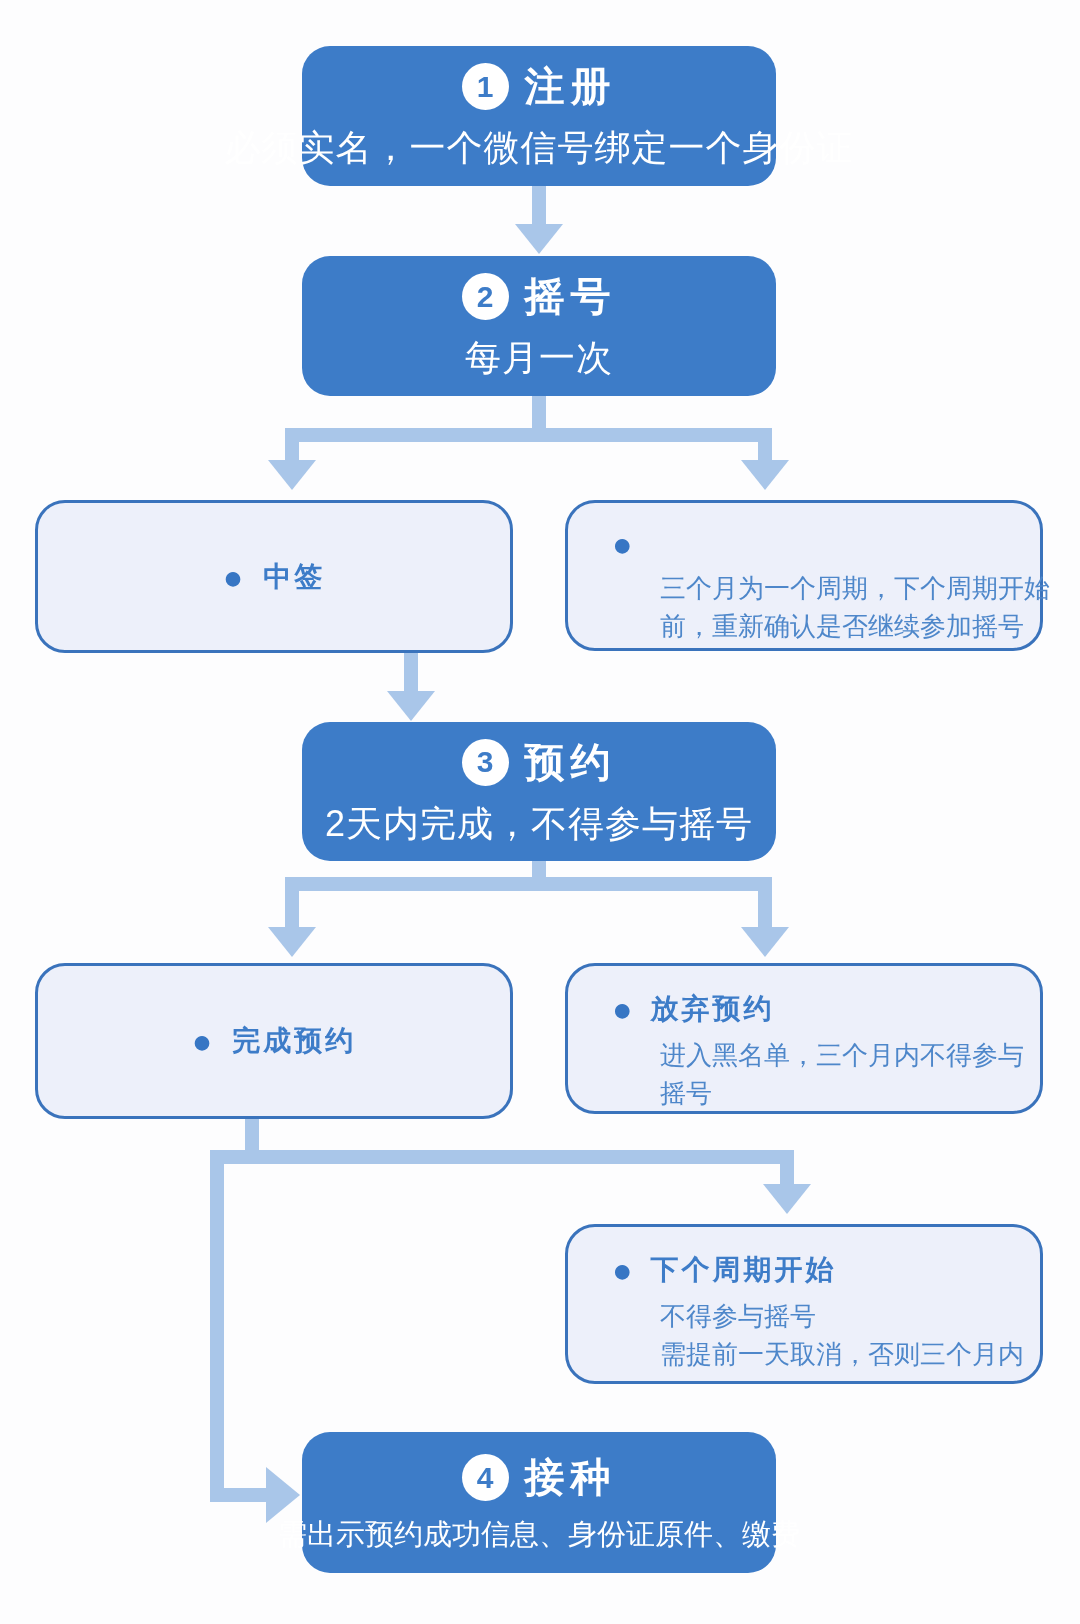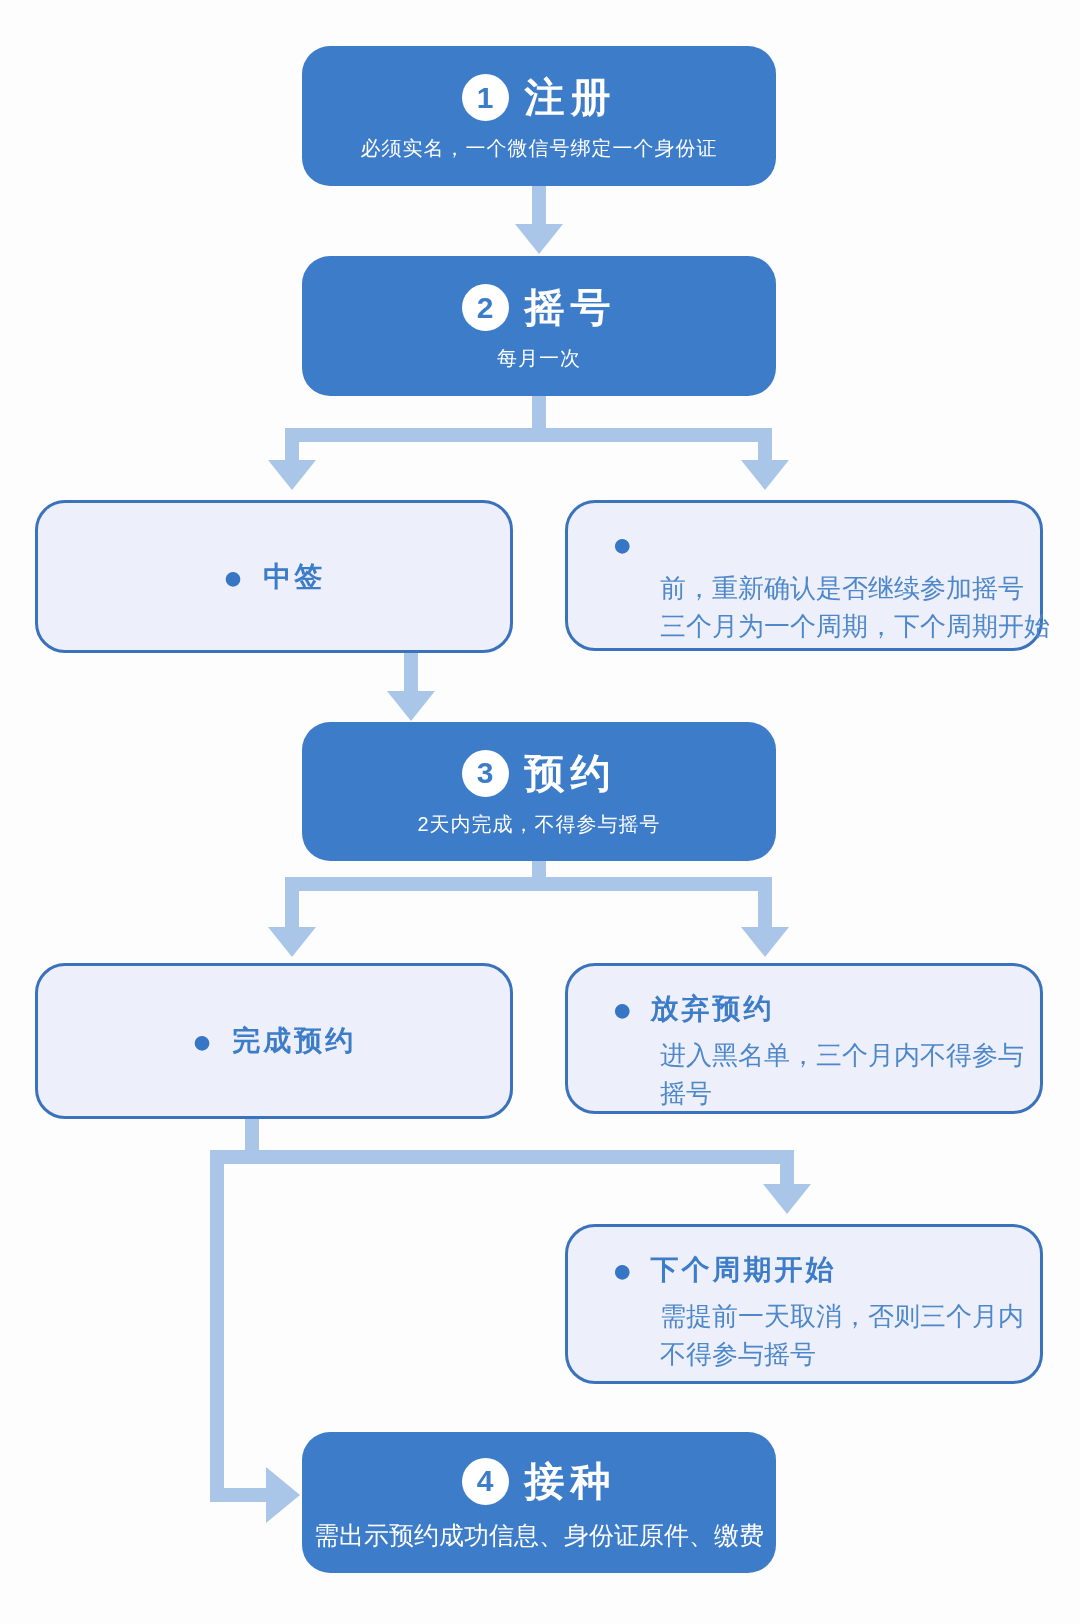--- a/index.html
+++ b/index.html
@@ -14,22 +14,22 @@
     border-radius:28px;color:#fff;display:flex;flex-direction:column;
     align-items:center;justify-content:center;box-sizing:border-box;padding:0 8px;
   }
   .trow{display:flex;align-items:center;gap:16px;}
   .num{
     width:47px;height:47px;border-radius:50%;background:#fff;color:#3d7cc8;
     font-weight:700;font-size:30px;display:flex;align-items:center;justify-content:center;
     flex:0 0 auto;
   }
   .stitle{font-size:40px;font-weight:700;letter-spacing:6px;white-space:nowrap;}
-  .ssub{font-size:20px;margin-top:10px;letter-spacing:1px;white-space:nowrap;}
-  .ssub.tight{font-size:25px;letter-spacing:0;}
+  .ssub{font-size:36px;margin-top:10px;letter-spacing:1px;white-space:nowrap;}
+  .ssub.tight{font-size:29px;letter-spacing:0;}
   
   .outcome{
     position:absolute;background:#edf0fa;border:3px solid #3a73bc;border-radius:30px;
     box-sizing:border-box;color:#3d7cc8;
   }
   .outcome.center{display:flex;align-items:center;justify-content:center;gap:20px;}
   .outcome.pad{padding:24px 20px 16px 44px;}
   .dot{font-size:34px;line-height:1;color:#3776c4;flex:0 0 auto;}
   .otitle{font-size:28px;font-weight:700;letter-spacing:3px;white-space:nowrap;}
   .ohead{display:flex;align-items:center;gap:18px;}
@@ -82,22 +82,22 @@
   <div class="outcome center" style="left:35px;top:500px;width:478px;height:153px;">
     <span class="dot">●</span>
     <span class="otitle">中签</span>
   </div>
 
   <div class="outcome pad" style="left:565px;top:500px;width:478px;height:151px;">
     <div class="ohead">
       <span class="dot">●</span>
     </div>
     <div class="odetail">
+      <div>三个月为一个周期，下个周期开始</div>
       <div>前，重新确认是否继续参加摇号</div>
-      <div>三个月为一个周期，下个周期开始</div>
     </div>
   </div>
 
   <div class="conn" style="left:404px;top:653px;width:14px;height:40px;"></div>
   <div class="arrow-down" style="left:387px;top:691px;"></div>
 
   <div class="step" style="top:722px;height:139px;">
     <div class="trow">
       <span class="num">3</span>
       <span class="stitle">预约</span>
@@ -135,22 +135,22 @@
   <div class="conn" style="left:210px;top:1162px;width:14px;height:340px;"></div>
   <div class="conn" style="left:210px;top:1488px;width:56px;height:14px;"></div>
   <div class="arrow-right" style="left:266px;top:1467px;"></div>
 
   <div class="outcome pad" style="left:565px;top:1224px;width:478px;height:160px;">
     <div class="ohead">
       <span class="dot">●</span>
       <span class="otitle">下个周期开始</span>
     </div>
     <div class="odetail">
+      <div>不得参与摇号</div>
       <div>需提前一天取消，否则三个月内</div>
-      <div>不得参与摇号</div>
     </div>
   </div>
 
   <div class="step" style="top:1432px;height:141px;">
     <div class="trow">
       <span class="num">4</span>
       <span class="stitle">接种</span>
     </div>
     <div class="ssub tight">需出示预约成功信息、身份证原件、缴费</div>
   </div>

